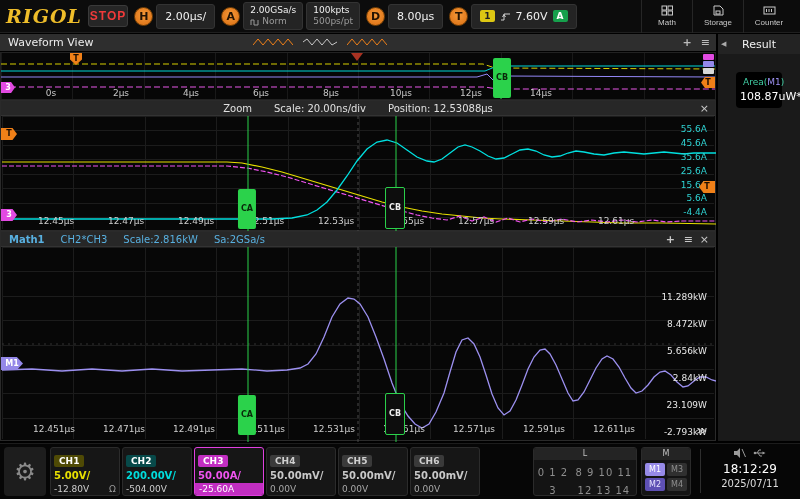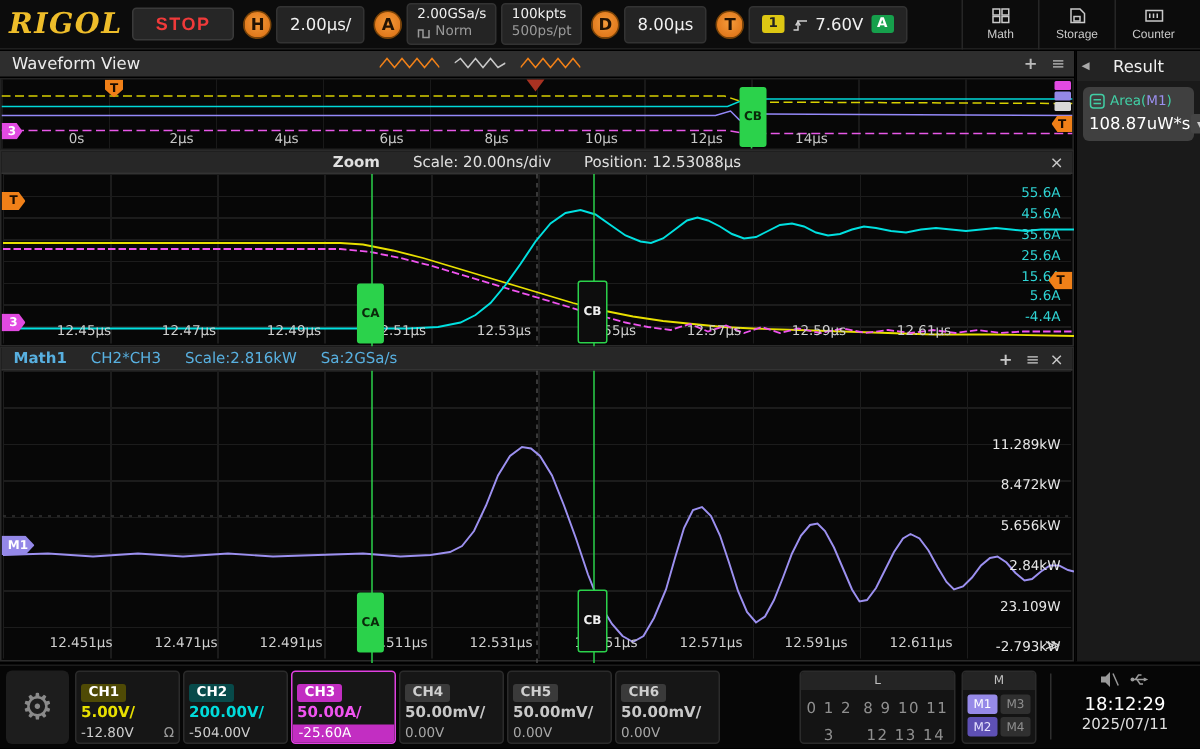--- a/index.html
+++ b/index.html
@@ -3,21 +3,21 @@
 <meta charset="utf-8">
 <style>
   *{margin:0;padding:0;box-sizing:border-box;border:none}
   html,body{background:#000}
   body{font-family:"DejaVu Sans","Liberation Sans",sans-serif}
   .screen{position:relative;width:800px;height:499px;background:#000;overflow:hidden;color:#ddd}
 
   
   .toolbar{position:absolute;top:0;left:0;width:800px;height:33px;display:flex;align-items:center;gap:6px;padding:0 6px;background:#0c0c0c;border-bottom:1px solid #1f1f1f}
   .brand{font-family:"DejaVu Serif","Liberation Serif",serif;font-style:italic;font-weight:bold;font-size:19px;color:#eebd2a;letter-spacing:1px}
-  .stop{background:#262626;border:1px solid #3a3a3a;border-radius:3px;color:#f03a3a;font-weight:bold;font-size:12px;padding:3px 15px;letter-spacing:1px}
+  .stop{background:#262626;border:1px solid #3a3a3a;border-radius:3px;color:#f03a3a;font-weight:bold;font-size:12px;padding:3px 1px;letter-spacing:1px}
   .tgroup{display:flex;align-items:center;gap:3px}
   .knob{width:19px;height:19px;border-radius:50%;background:radial-gradient(circle at 50% 42%,#f59a3a,#d96c10);color:#241303;font-weight:bold;font-size:11px;display:flex;align-items:center;justify-content:center;border:1px solid #7a4408;flex:none}
   .vbox{background:#242424;border:1px solid #333;border-radius:3px;min-height:25px;display:flex;align-items:center;gap:5px;padding:1px 8px;font-size:11px;color:#f0f0f0}
   .vstack{flex-direction:column;align-items:flex-start;gap:0;padding:2px 6px;font-size:9px;line-height:1.25}
   .rowline{display:flex;align-items:center;gap:3px}
   .dim{color:#9a9a9a}
   .chip{font-size:9px;font-weight:bold;border-radius:2px;padding:1px 4px;line-height:1.2}
   .chip-src{background:#ddc713;color:#222}
   .chip-sweep{background:#16a04c;color:#fff}
   .menu{margin-left:auto;display:flex;height:33px}
@@ -67,21 +67,21 @@
   .cb{background:#0d0d0d;color:#eee;border:1px solid #2bd24b}
   .more-ic{position:absolute;right:8px;bottom:4px;font-size:10px;color:#d8d8d8}
   .tri{position:absolute;width:0;height:0;border-left:6px solid transparent;border-right:6px solid transparent;border-top:8px solid #a83222}
   .mini-tags{position:absolute;right:1px;top:1px;display:flex;flex-direction:column;gap:1px}
   .mini-tags i{width:11px;height:6px;border-radius:1px;display:block}
 
   
   .sidebar{position:absolute;top:34px;left:717px;width:83px;height:407px;background:#1a1a1a;border-left:1px solid #000}
   .sb-head{height:20px;display:flex;align-items:center;justify-content:center;font-size:11px;color:#f0f0f0;background:#232323;position:relative}
   .sb-collapse{position:absolute;left:3px;font-size:7px;color:#aaa}
-  .result-card{margin:4px;background:#404040;border-radius:4px;padding:4px 4px 5px}
+  .result-card{margin:18px;background:#000000;border-radius:4px;padding:4px 4px 5px}
   .rc-row1{display:flex;align-items:center;gap:3px;font-size:9px;color:#41cfa5;white-space:nowrap}
   .rc-src{color:#9c90f0}
   .rc-row2{display:flex;align-items:center;margin-top:3px;font-size:11px;color:#fff}
   .rc-dd{width:13px;height:13px;background:#454545;border-radius:2px;display:flex;align-items:center;justify-content:center;font-size:8px;color:#ccc;flex:none}
 
   
   .bottombar{position:absolute;top:443px;left:0;width:800px;height:56px;background:#060606;border-top:1px solid #1c1c1c}
   .gear-btn{position:absolute;left:4px;top:3px;width:42px;height:49px;background:#1d1d1d;border-radius:4px;color:#8a8a8a;font-size:24px;display:flex;align-items:center;justify-content:center}
   .chblock{position:absolute;top:3px;width:70px;height:49px;background:#161616;border:1px solid #2b2b2b;border-radius:3px;padding:1px 3px;overflow:hidden}
   .chblock .tag{display:inline-block;font-size:9px;font-weight:bold;border-radius:2px;padding:0 5px;color:#fff;line-height:12px}
@@ -231,21 +231,21 @@
     <span class="mini-tags">
       <i style="background:#e24ae2"></i>
       <i style="background:#9488e8"></i>
       <i style="background:#d8d8d8"></i>
     </span>
     <span class="flag flag-l f-orange" style="right:0;top:24px;width:14px;height:11px">T</span>
   </div>
 
   <section class="panel zoom">
     <div class="phead">
-      <span style="font-weight:bold">Zoom</span>
+      <span style="font-weight:normal">Zoom</span>
       <span>Scale: 20.00ns/div</span>
       <span>Position: 12.53088μs</span>
       <span class="hicon" style="right:6px">×</span>
     </div>
     <div class="plot">
       <svg id="zoom-svg" width="714" height="116">
           <polyline points="356,0 356,116" fill="none" stroke="#4a4a4a" stroke-width="1" stroke-dasharray="3 3"></polyline>
           <polyline points="0,46 225,46 240,47 260,51 280,56 300,62 320,68 340,74 360,80 380,86 400,91 420,95 440,98 460,100 480,102 500,103 530,104 560,105 590,106 620,107 660,107 714,108" fill="none" stroke="#e8e000" stroke-width="1.2"></polyline>
           <polyline points="0,50 225,50 245,52 265,56 285,61 305,67 325,73 345,79 365,85 385,91 400,95 415,99 430,102 445,104 458,100 470,105 482,101 494,106 506,102 518,106 530,103 545,106 560,103 575,106 590,104 605,106 620,104 635,106 650,104 665,106 680,105 714,105" fill="none" stroke="#f054f0" stroke-width="1.2" stroke-dasharray="5 2"></polyline>
           <polyline points="0,103 270,103 290,102 305,99 315,94 325,86 335,74 345,60 355,45 365,33 375,26 385,24 395,27 405,34 415,41 425,45 432,46 440,43 448,37 456,31 463,29 470,31 478,35 486,40 494,43 502,42 510,38 518,34 526,33 534,35 542,39 550,41 558,40 566,37 574,35 582,36 592,38 602,39 612,37 622,36 632,37 642,38 652,37 662,36 672,37 682,38 692,37 714,37" fill="none" stroke="#00e0e0" stroke-width="1.3"></polyline>

